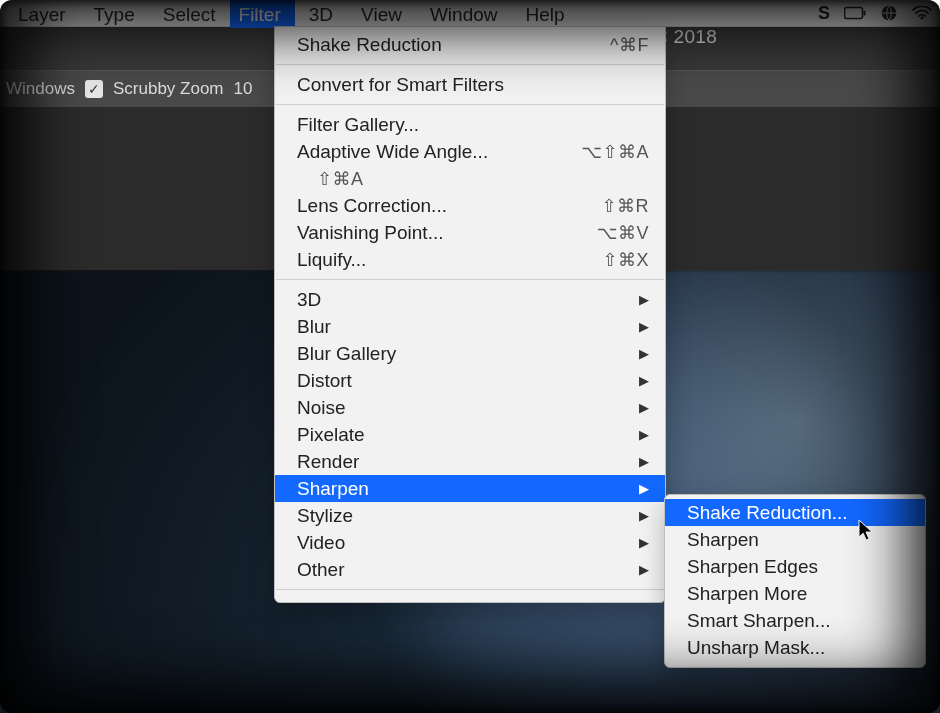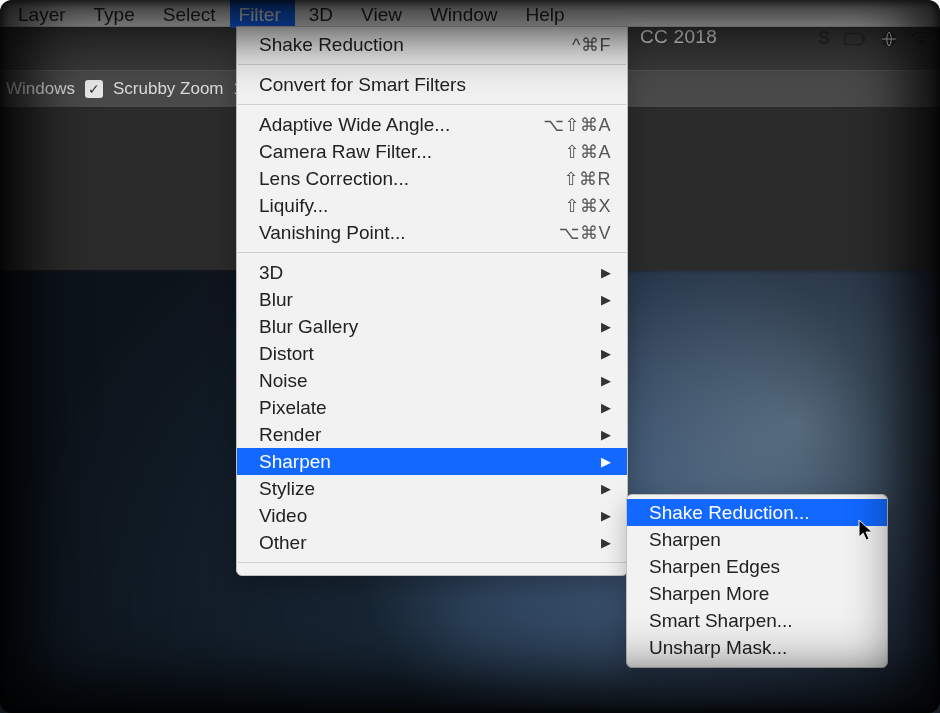--- a/index.html
+++ b/index.html
@@ -91,21 +91,20 @@
     position: absolute;
     left: 0; right: 0; top: 0;
     height: 26px;
     background: linear-gradient(#fafafa, #e8e8e8);
     border-bottom: 1px solid #c7c7c7;
     display: flex;
     align-items: stretch;
     padding-left: 4px;
     color: #2a2a2a;
     font-size: 19px;
-    flex-direction: column;
   }
   .menubar .item {
     padding: 2px 14px 0 14px;
     display: flex;
     align-items: center;
     height: 26px;
   }
   .menubar .item.selected {
     background: #1268ff;
     color: #fff;
@@ -123,20 +122,21 @@
 
   
   .menu-panel {
     position: absolute;
     background: #f2f2f2;
     border: 1px solid #bfbfbf;
     box-shadow: 0 10px 24px rgba(0,0,0,.25);
     border-radius: 0 0 6px 6px;
     padding: 4px 0 6px 0;
     color: #222;
+    margin-left: 38px;
   }
   .menu-main {
     left: 236px;
     top: 26px;
     width: 390px;
   }
   .menu-sub {
     left: 626px;
     top: 494px;
     width: 260px;
@@ -274,38 +274,40 @@
     <div class="menu-sep"></div>
 
     <div class="menu-row">
       <span class="label">Convert for Smart Filters</span>
     </div>
 
     <div class="menu-sep"></div>
 
     <div id="group2">
         <div class="menu-row">
+          <span class="label">Filter Gallery...</span>
+        </div>
+        <div class="menu-row">
           <span class="label">Adaptive Wide Angle...</span>
           <span class="shortcut">⌥⇧⌘A</span>
         </div>
         <div class="menu-row">
-          <span class="label">Camera Raw Filter...</span>
           <span class="shortcut">⇧⌘A</span>
         </div>
         <div class="menu-row">
           <span class="label">Lens Correction...</span>
           <span class="shortcut">⇧⌘R</span>
         </div>
         <div class="menu-row">
+          <span class="label">Vanishing Point...</span>
+          <span class="shortcut">⌥⌘V</span>
+        </div>
+        <div class="menu-row">
           <span class="label">Liquify...</span>
           <span class="shortcut">⇧⌘X</span>
-        </div>
-        <div class="menu-row">
-          <span class="label">Vanishing Point...</span>
-          <span class="shortcut">⌥⌘V</span>
         </div>
       </div>
 
     <div class="menu-sep"></div>
 
     <div id="group3">
         <div class="menu-row">
           <span class="label">3D</span>
           <span class="arrow">▶</span>
         </div>

